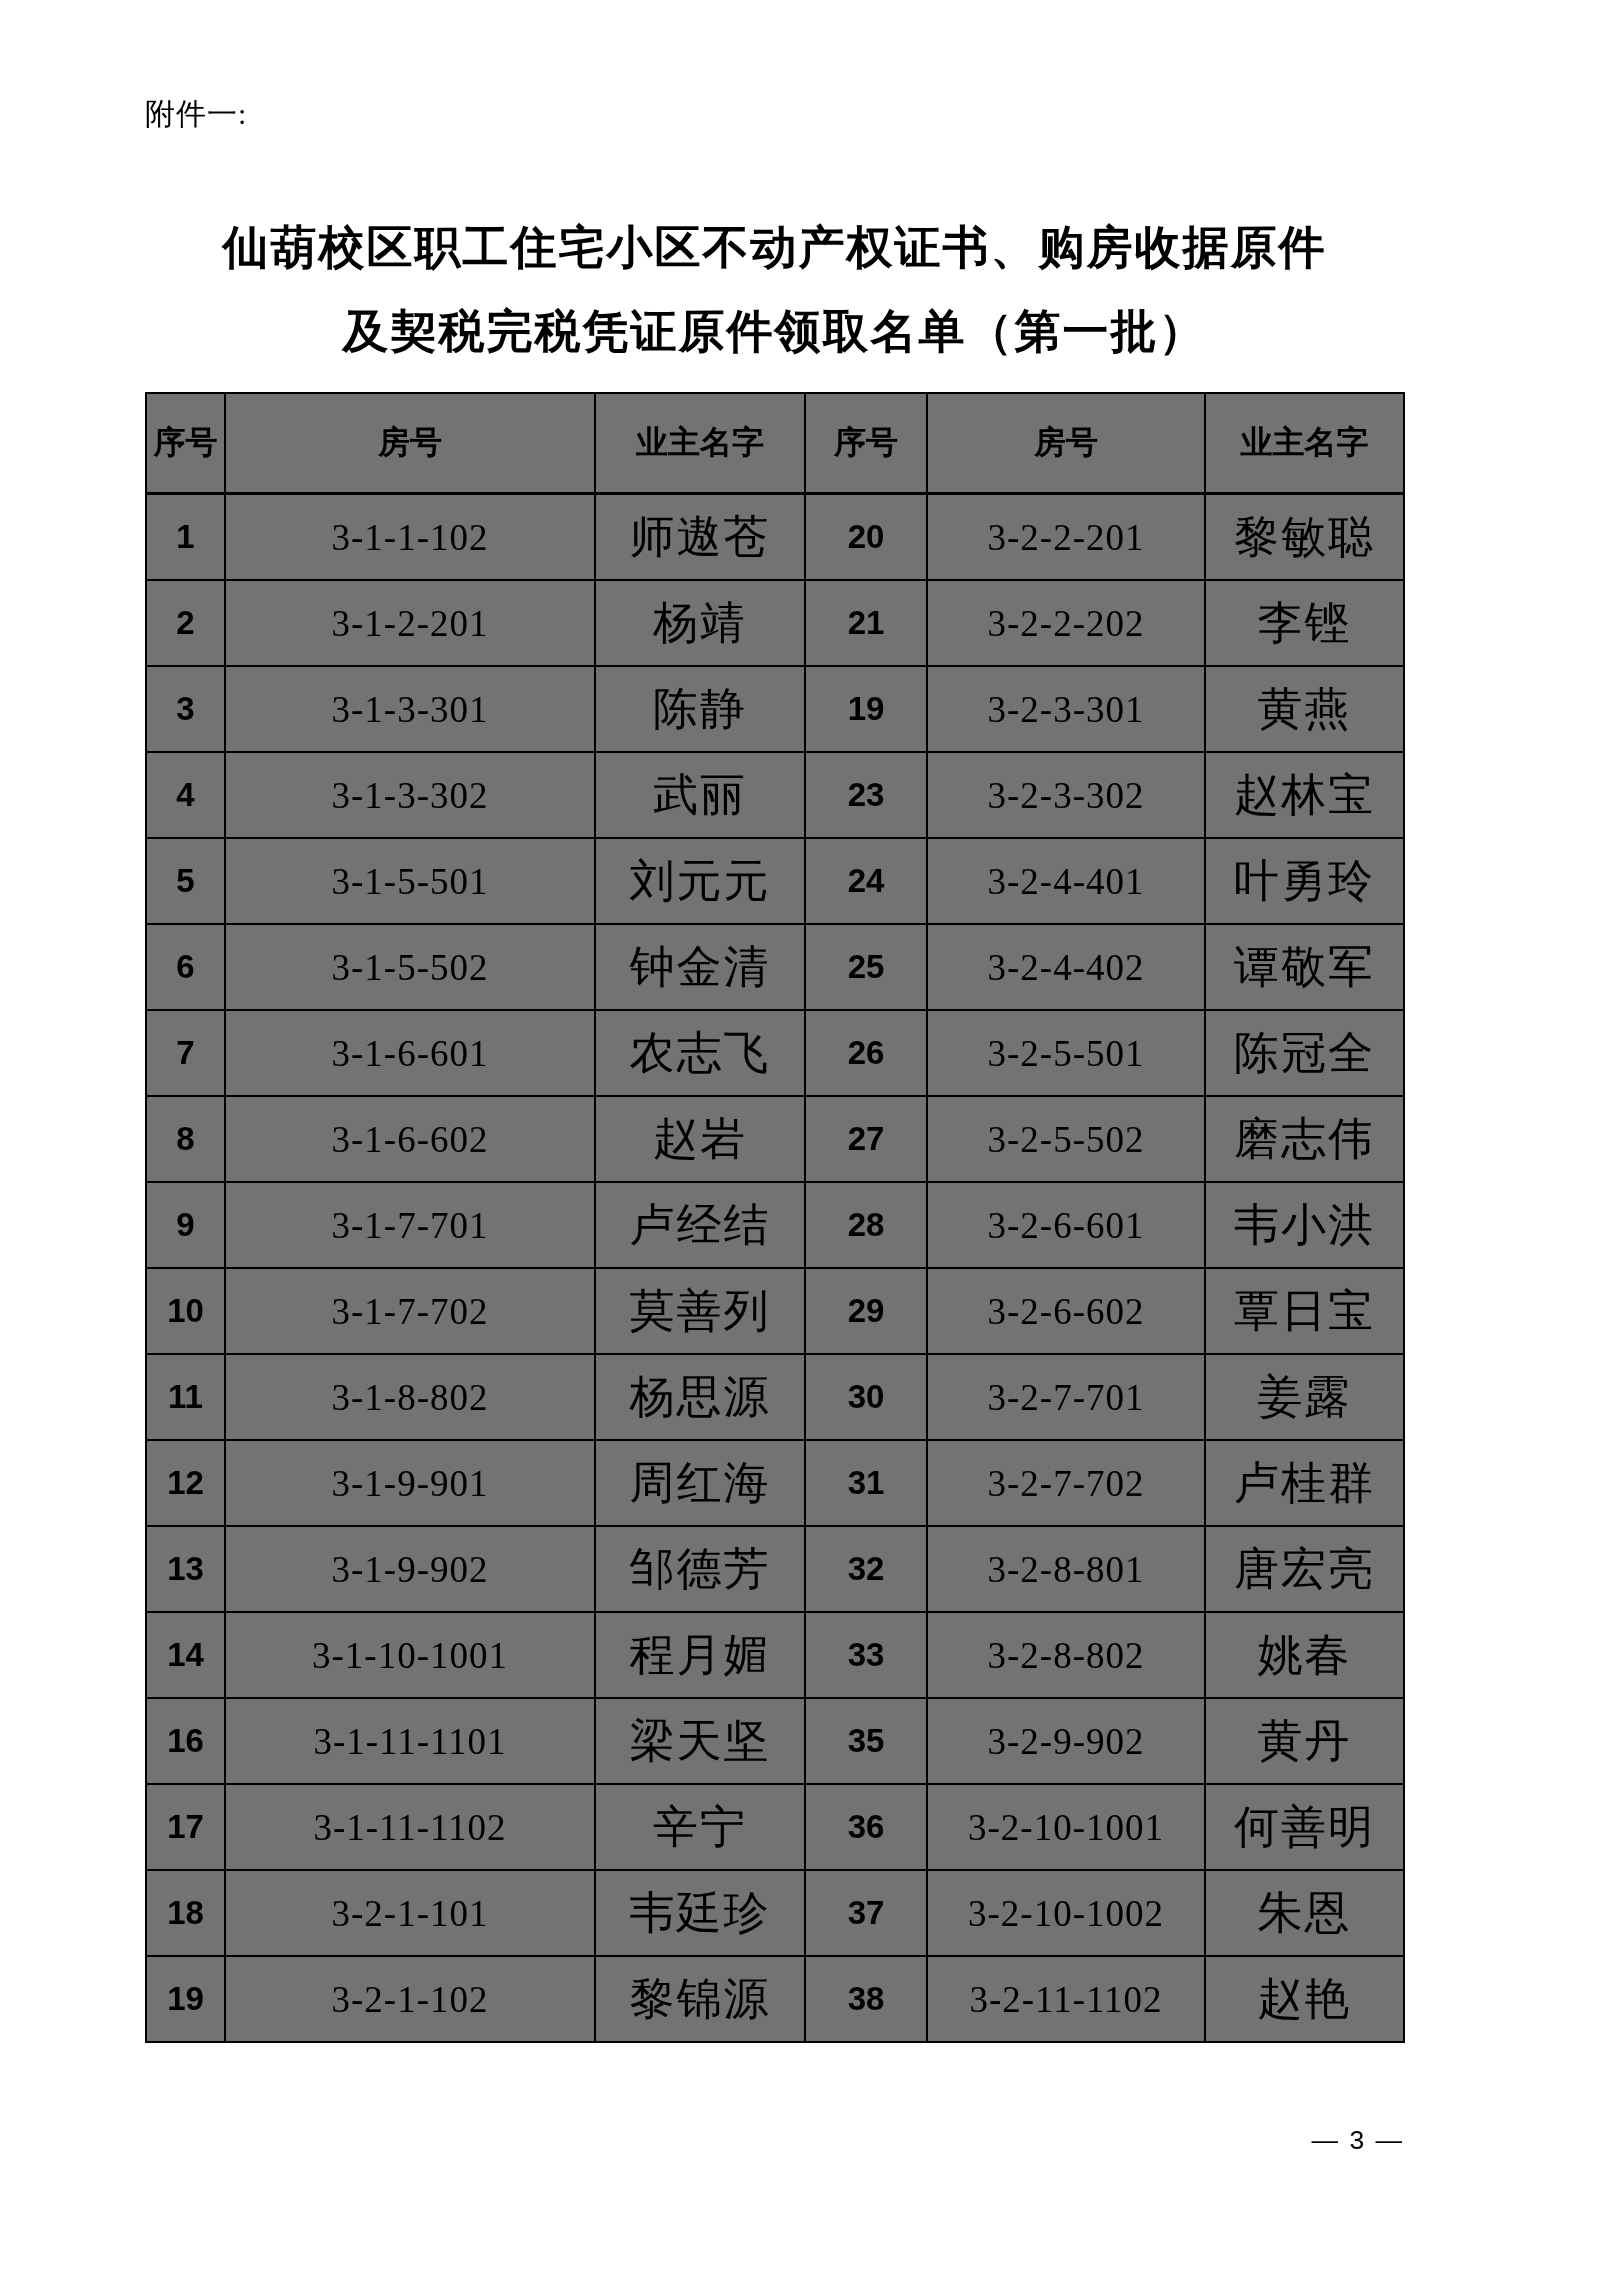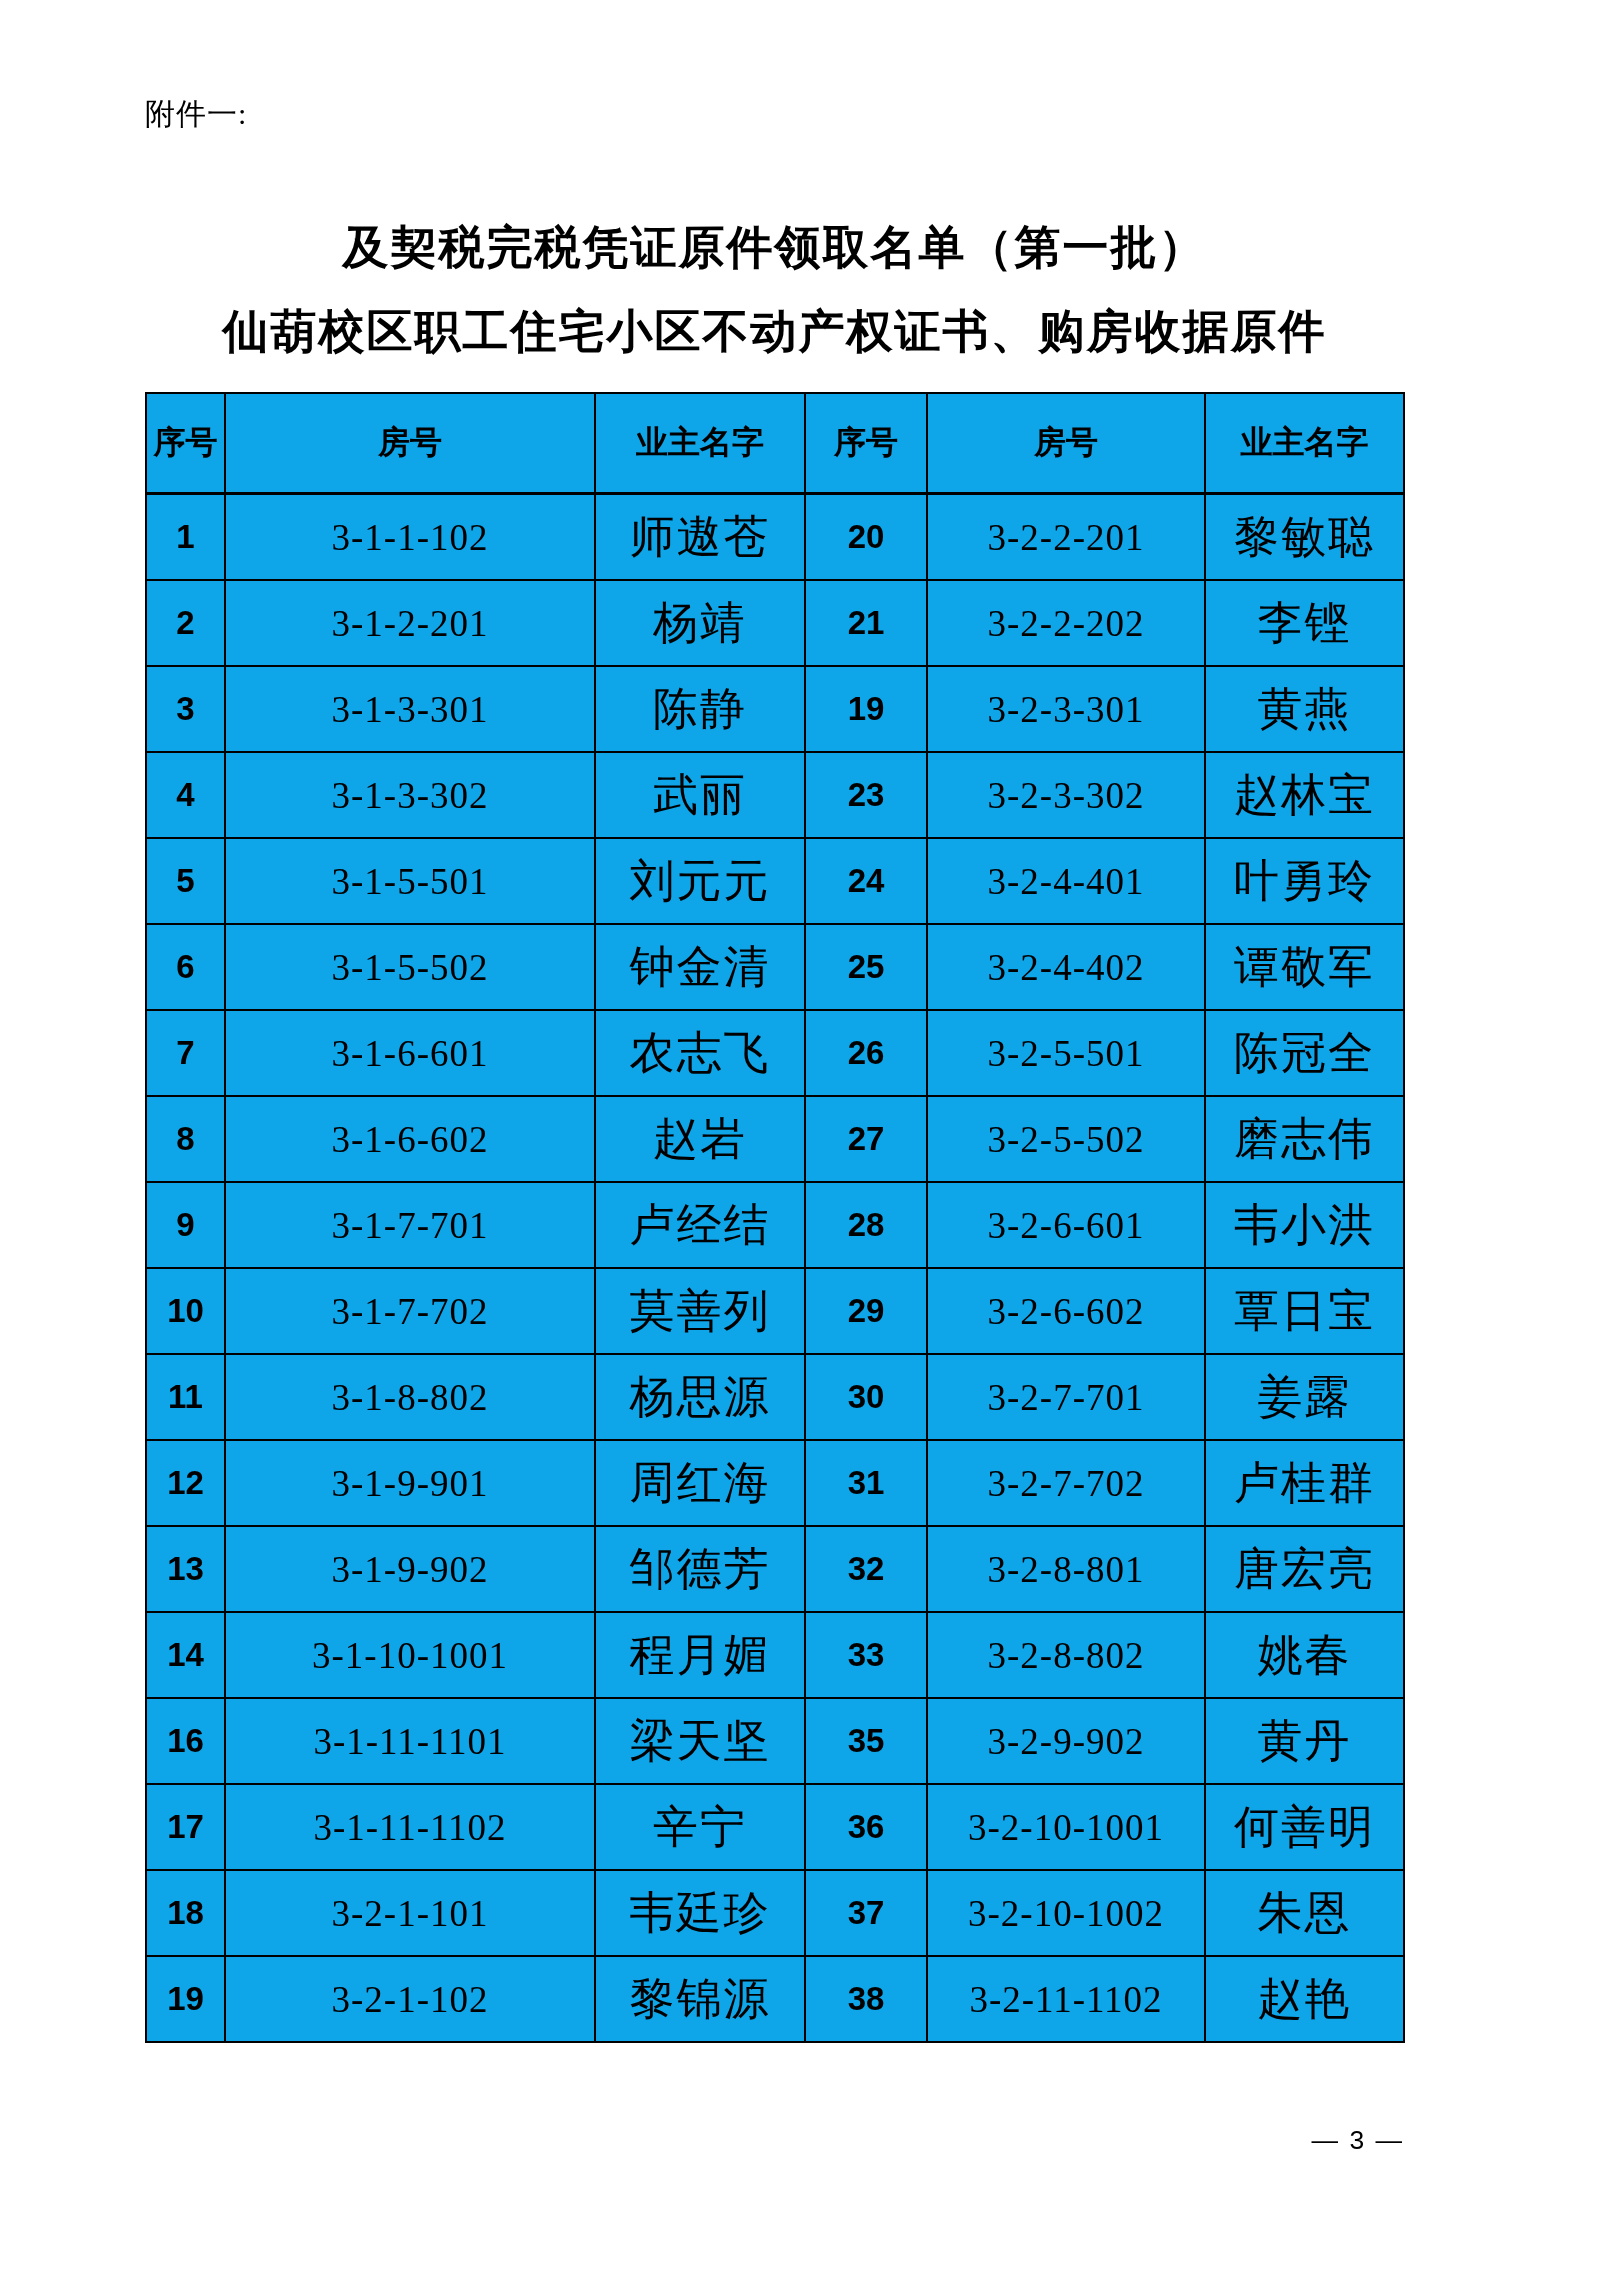--- a/index.html
+++ b/index.html
@@ -37,21 +37,21 @@
     font-family: "Liberation Serif", serif;
   }
   .doc-title span { display: block; }
   table.roster-table {
     position: absolute;
     left: 145px;
     top: 392px;
     width: 1259px;
     border-collapse: collapse;
     table-layout: fixed;
-    background: #0ea5e9;
+    background: #737373;
   }
   .roster-table th,
   .roster-table td {
     border: 2px solid #000000;
     text-align: center;
     vertical-align: middle;
     padding: 0;
     overflow: hidden;
     white-space: nowrap;
   }
@@ -90,22 +90,22 @@
   }
 </style>
 </head>
 <body>
 
 <div class="page">
 
   <div class="attachment-label">附件一:</div>
 
   <h1 class="doc-title">
+    <span>仙葫校区职工住宅小区不动产权证书、购房收据原件</span>
     <span>及契税完税凭证原件领取名单（第一批）</span>
-    <span>仙葫校区职工住宅小区不动产权证书、购房收据原件</span>
   </h1>
 
   <table class="roster-table">
     <colgroup>
       <col style="width:79px">
       <col style="width:370px">
       <col style="width:210px">
       <col style="width:122px">
       <col style="width:278px">
       <col style="width:199px">

